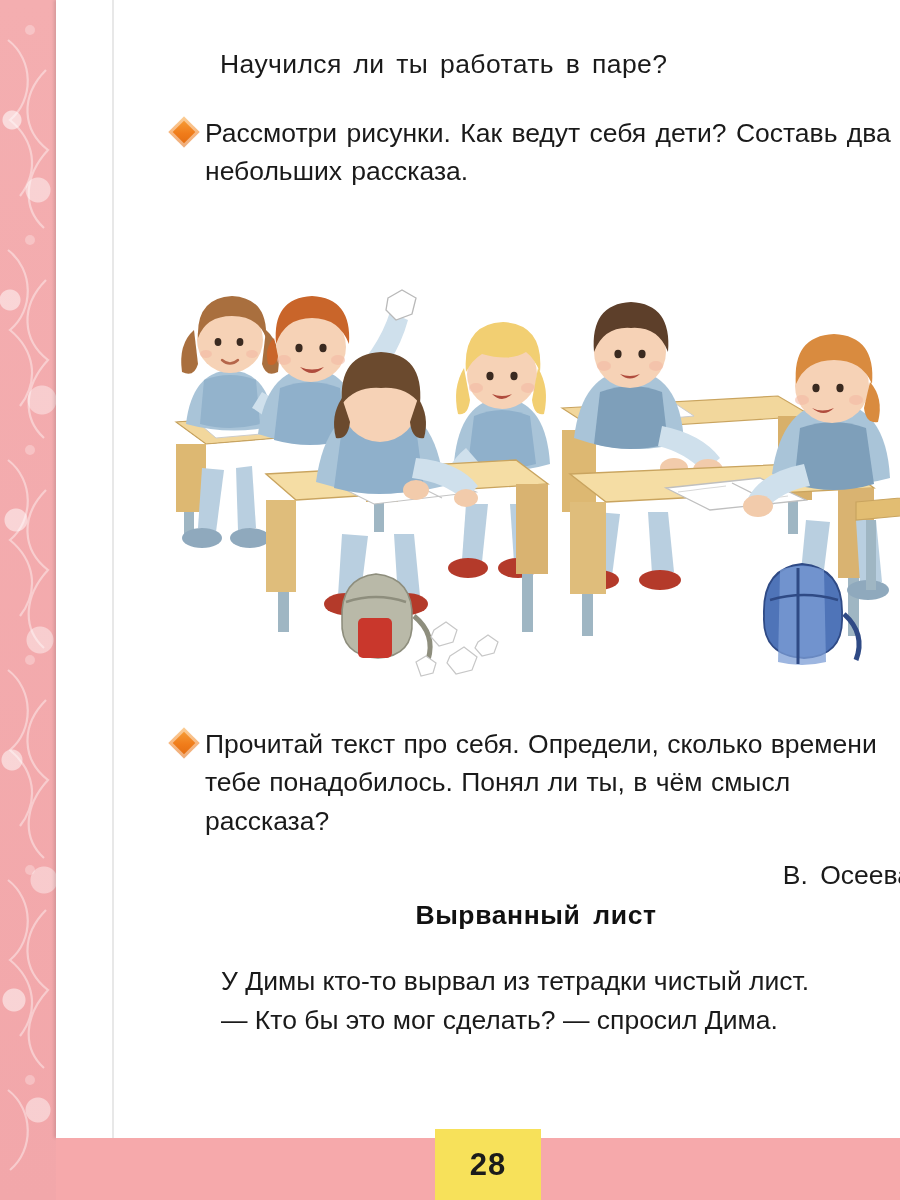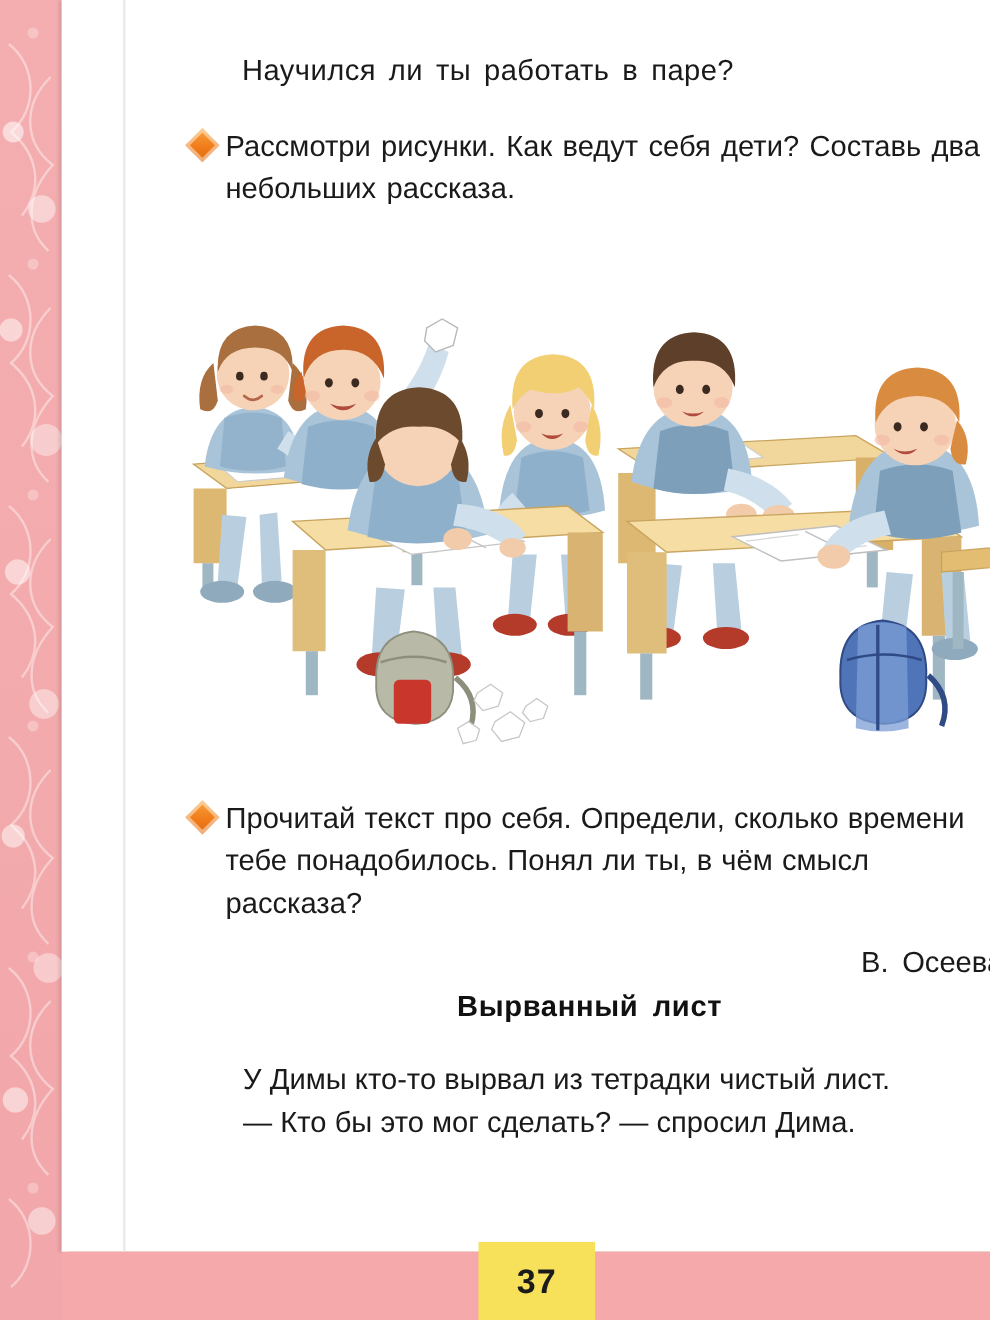--- a/index.html
+++ b/index.html
@@ -455,14 +455,14 @@
       <div class="story-body">
         <p class="indent">У Димы кто-то вырвал из тетрадки чистый лист.</p>
         <p class="dash">— Кто бы это мог сделать? — спросил Дима.</p>
       </div>
 
     </div>
   </div>
 
   <div class="bottom-strip"></div>
 
-  <div class="page-number">37</div>
+  <div class="page-number">28</div>
 </div>
 
 </body></html>

